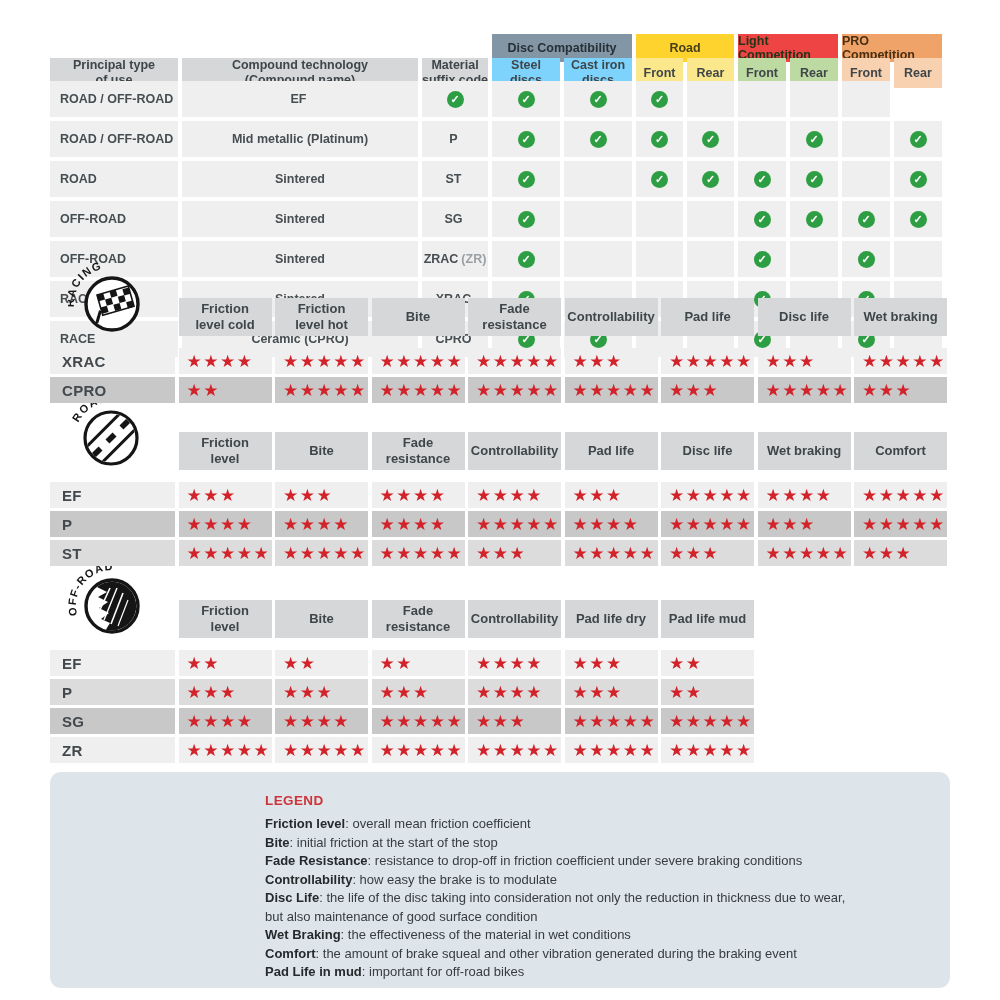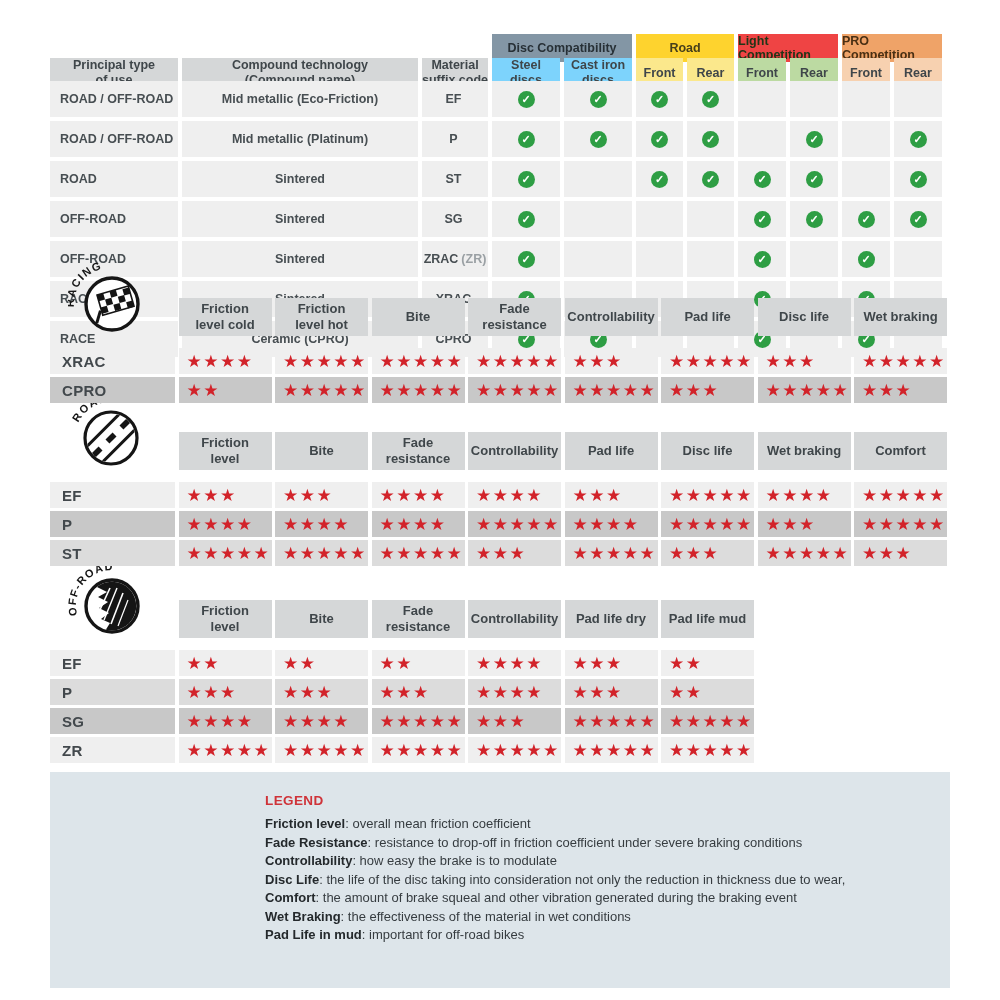--- a/index.html
+++ b/index.html
@@ -47,21 +47,21 @@
   .row-mid .cell{background:#dcdcdc;}
   .row-dark .cell{background:#c8c8c8;}
 
   
   .section-icon{position:absolute;}
   #racing-icon{left:68px;top:258px;}
   #road-icon{left:67px;top:392px;}
   #offroad-icon{left:66px;top:560px;}
 
   
-  .legend{position:absolute;left:50px;top:772px;width:900px;height:216px;background:#dde5ea;}
+  .legend{position:absolute;left:50px;top:772px;width:900px;height:216px;background:#dde5ea;border-radius:11px;}
   .legend-inner{padding:21px 20px 0 215px;}
   .legend-title{color:#cf3339;font-weight:bold;font-size:13.5px;letter-spacing:.4px;margin-bottom:7px;}
   .legend-line{font-size:13px;line-height:18.5px;color:#363c40;}
   .term{font-weight:bold;color:#24292c;}
 </style>
 </head>
 <body>
 
 <div class="page">
 
@@ -88,21 +88,20 @@
       <div class="sub s-road">Front</div>
       <div class="sub s-road">Rear</div>
       <div class="sub s-light">Front</div>
       <div class="sub s-light">Rear</div>
       <div class="sub s-pro">Front</div>
       <div class="sub s-pro">Rear</div>
     </div>
 
     <div class="crow data-row">
       <div class="tcell use">ROAD / OFF-ROAD</div>
-      <div class="tcell center">Mid metallic (Eco-Friction)</div>
       <div class="tcell center">
           <span>EF</span>
           <span class="code-note"></span>
         </div>
       <div style="display:contents"><div class="check on">
             <span class="mark">✓</span>
           </div><div class="check on">
             <span class="mark">✓</span>
           </div><div class="check on">
             <span class="mark">✓</span>
@@ -489,31 +488,33 @@
     </div>
   </div>
 
   <div class="legend">
     <div class="legend-inner">
       <div class="legend-title">LEGEND</div>
       <div>
 
           <div class="legend-line"><span class="term">Friction level</span><span class="def">: overall mean friction coefficient</span></div>
 
+          <div class="legend-line"><span class="term">Bite</span><span class="def">: initial friction at the start of the stop</span></div>
 
           <div class="legend-line"><span class="term">Fade Resistance</span><span class="def">: resistance to drop-off in friction coefficient under severe braking conditions</span></div>
 
           <div class="legend-line"><span class="term">Controllability</span><span class="def">: how easy the brake is to modulate</span></div>
 
 
           <div class="legend-line"><span class="term">Disc Life</span><span class="def">: the life of the disc taking into consideration not only the reduction in thickness due to wear,</span></div>
 
+          <div class="legend-line"><span class="term"></span><span class="def">but also maintenance of good surface condition</span></div>
+
+          <div class="legend-line"><span class="term">Wet Braking</span><span class="def">: the effectiveness of the material in wet conditions</span></div>
 
           <div class="legend-line"><span class="term">Comfort</span><span class="def">: the amount of brake squeal and other vibration generated during the braking event</span></div>
 
-          <div class="legend-line"><span class="term">Wet Braking</span><span class="def">: the effectiveness of the material in wet conditions</span></div>
-
           <div class="legend-line"><span class="term">Pad Life in mud</span><span class="def">: important for off-road bikes</span></div>
         </div>
     </div>
   </div>
 
 </div>
 
 </body></html>

